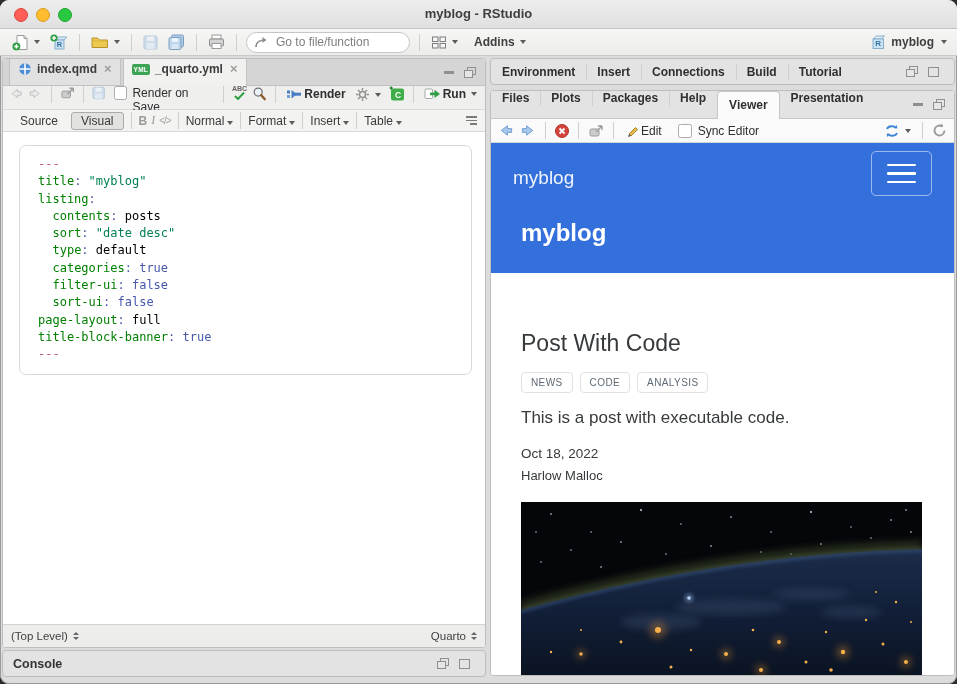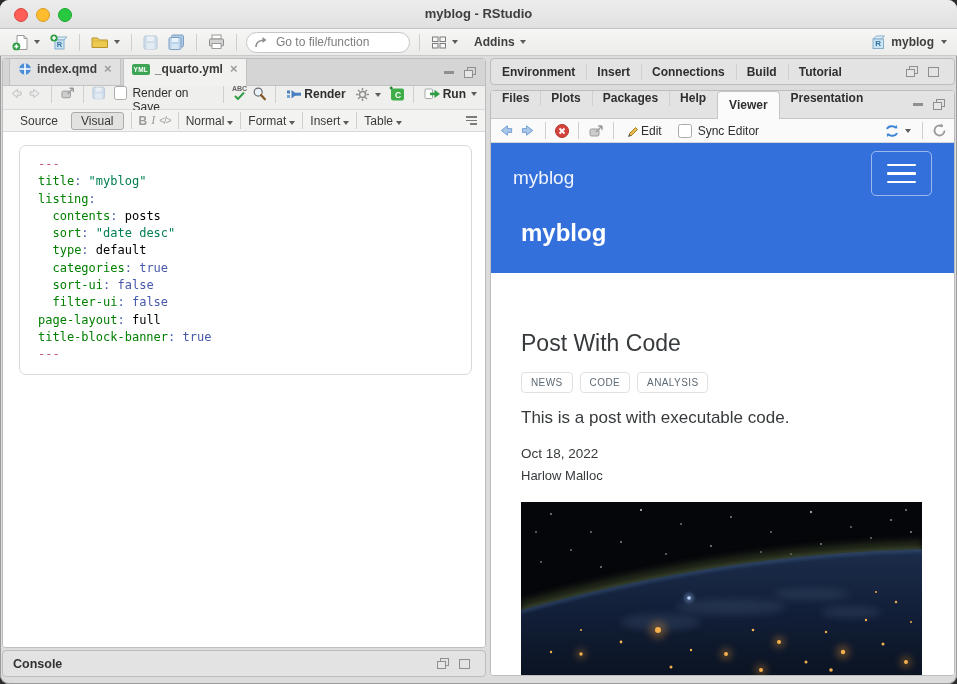--- a/index.html
+++ b/index.html
@@ -320,28 +320,45 @@
 
     <div class="ebody">
       <div class="code-block">
           <div class="cl"><span class="tk-delim">---</span></div>
           <div class="cl"><span class="tk-key">title</span><span class="tk-colon">: </span><span class="tk-str">"myblog"</span></div>
           <div class="cl"><span class="tk-key">listing</span><span class="tk-colon">:</span></div>
           <div class="cl"><span class="tk-plain">  </span><span class="tk-key">contents</span><span class="tk-colon">: </span><span class="tk-plain">posts</span></div>
           <div class="cl"><span class="tk-plain">  </span><span class="tk-key">sort</span><span class="tk-colon">: </span><span class="tk-str">"date desc"</span></div>
           <div class="cl"><span class="tk-plain">  </span><span class="tk-key">type</span><span class="tk-colon">: </span><span class="tk-plain">default</span></div>
           <div class="cl"><span class="tk-plain">  </span><span class="tk-key">categories</span><span class="tk-colon">: </span><span class="tk-bool">true</span></div>
+          <div class="cl"><span class="tk-plain">  </span><span class="tk-key">filter-ui</span><span class="tk-colon">: </span><span class="tk-bool">false</span></div>
           <div class="cl"><span class="tk-plain">  </span><span class="tk-key">sort-ui</span><span class="tk-colon">: </span><span class="tk-bool">false</span></div>
-          <div class="cl"><span class="tk-plain">  </span><span class="tk-key">filter-ui</span><span class="tk-colon">: </span><span class="tk-bool">false</span></div>
           <div class="cl"><span class="tk-key">page-layout</span><span class="tk-colon">: </span><span class="tk-plain">full</span></div>
           <div class="cl"><span class="tk-key">title-block-banner</span><span class="tk-colon">: </span><span class="tk-bool">true</span></div>
           <div class="cl"><span class="tk-delim">---</span></div>
         </div>
     </div>
 
+    <div class="estatus">
+      <span style="display:inline-flex;align-items:center;">
+        <span>(Top Level)</span>
+        <span class="updown">
+            <i class="up"></i>
+            <i class="dn"></i>
+          </span>
+      </span>
+      <span style="flex:1"></span>
+      <span style="display:inline-flex;align-items:center;">
+        <span>Quarto</span>
+        <span class="updown">
+            <i class="up"></i>
+            <i class="dn"></i>
+          </span>
+      </span>
+    </div>
   </div>
 
   <div class="pane console-pane">
     <span class="console-title">Console</span>
     <span style="flex:1"></span>
     <div class="winbtns">
       <span class="wb">
           <span class="wb-restore">
             <span class="b1"></span>
             <span class="b2"></span>

